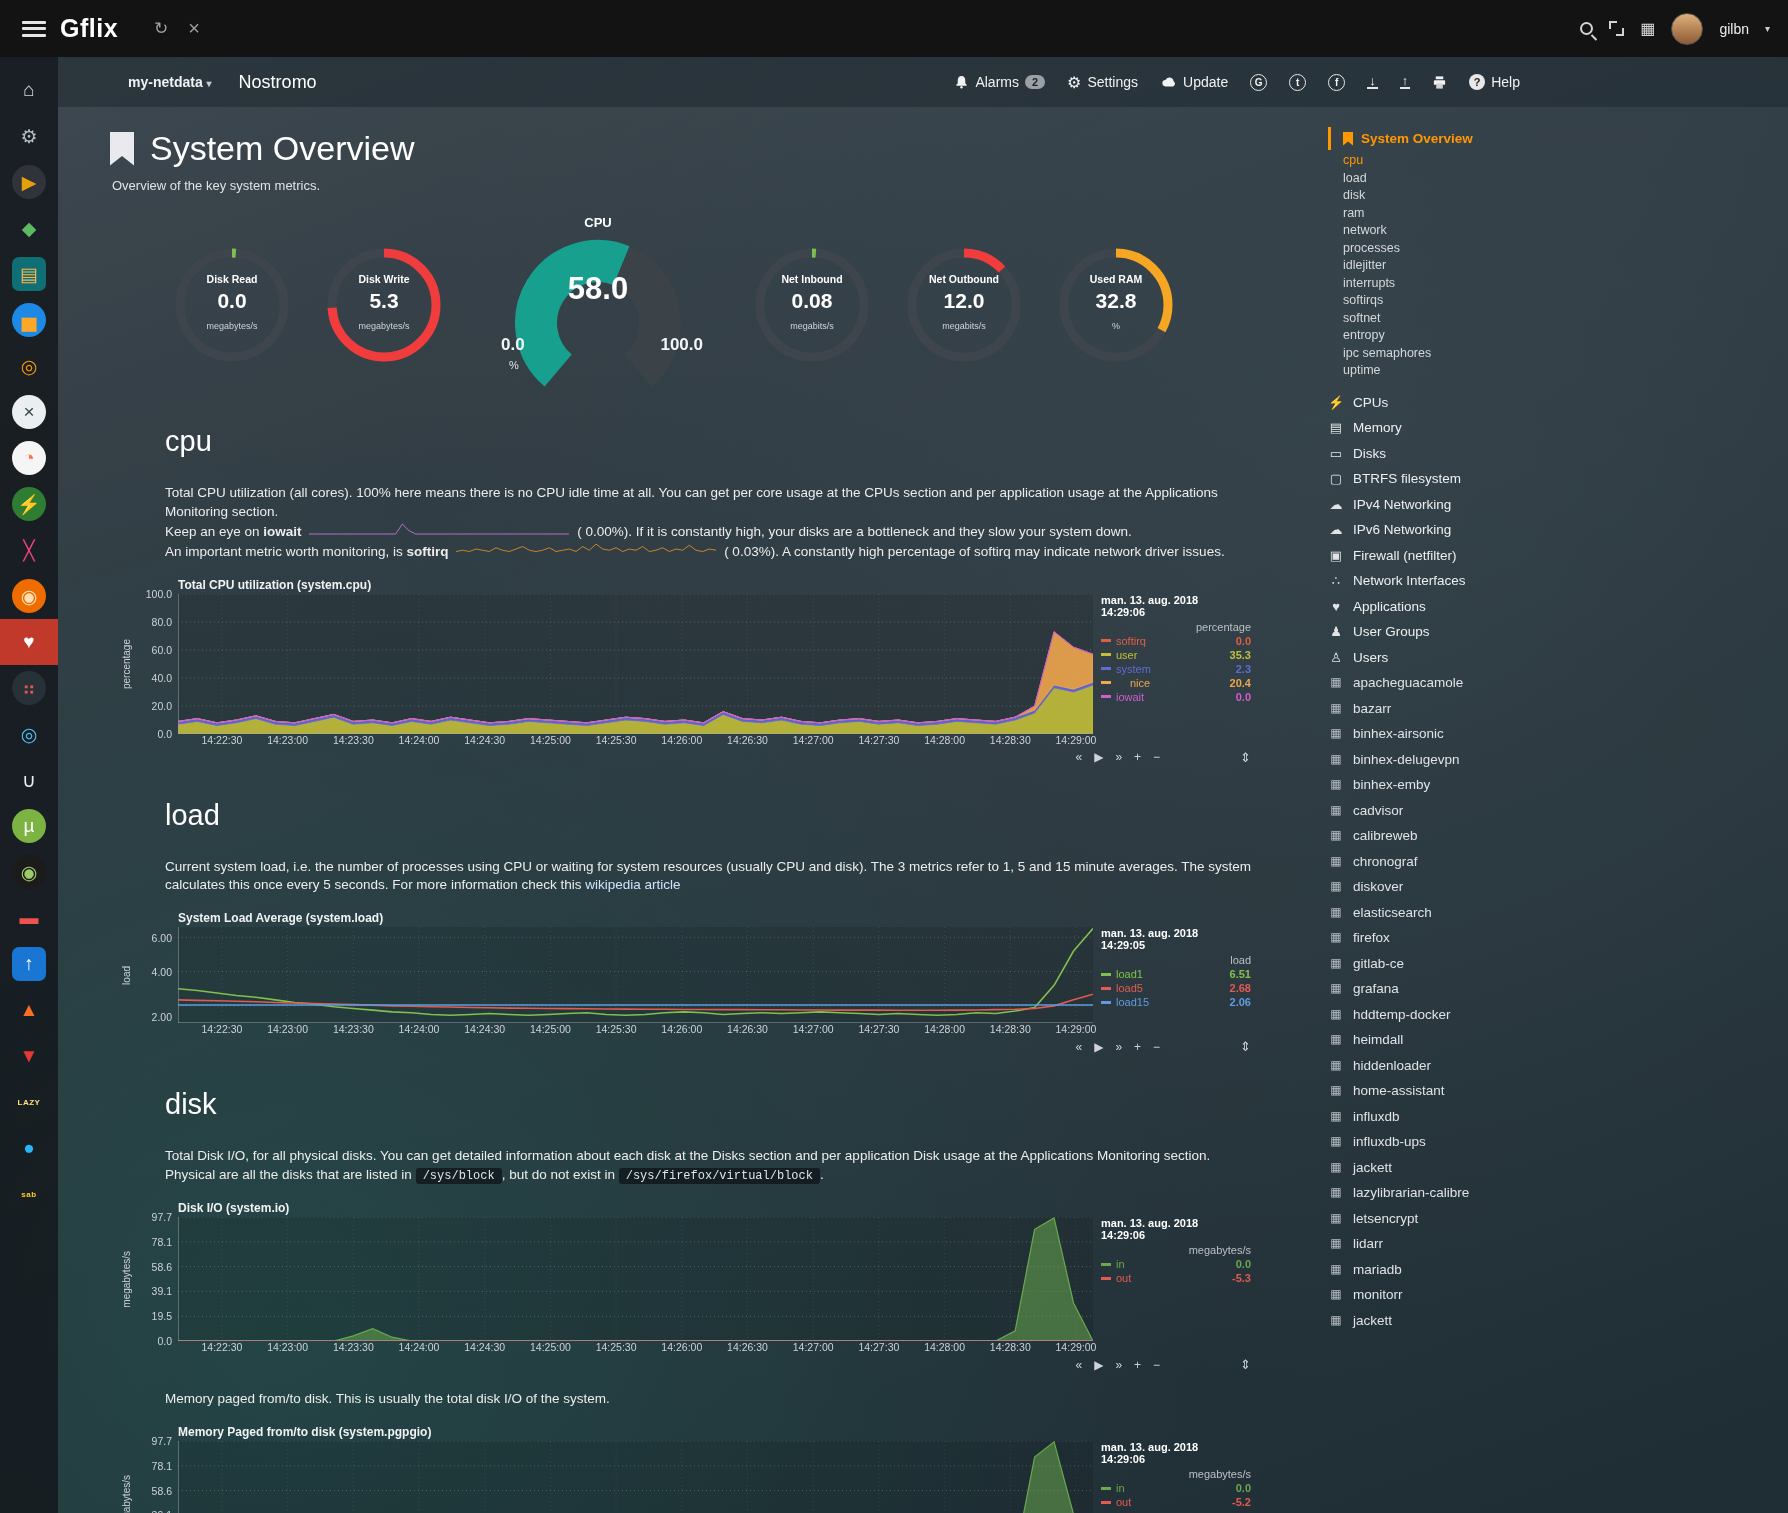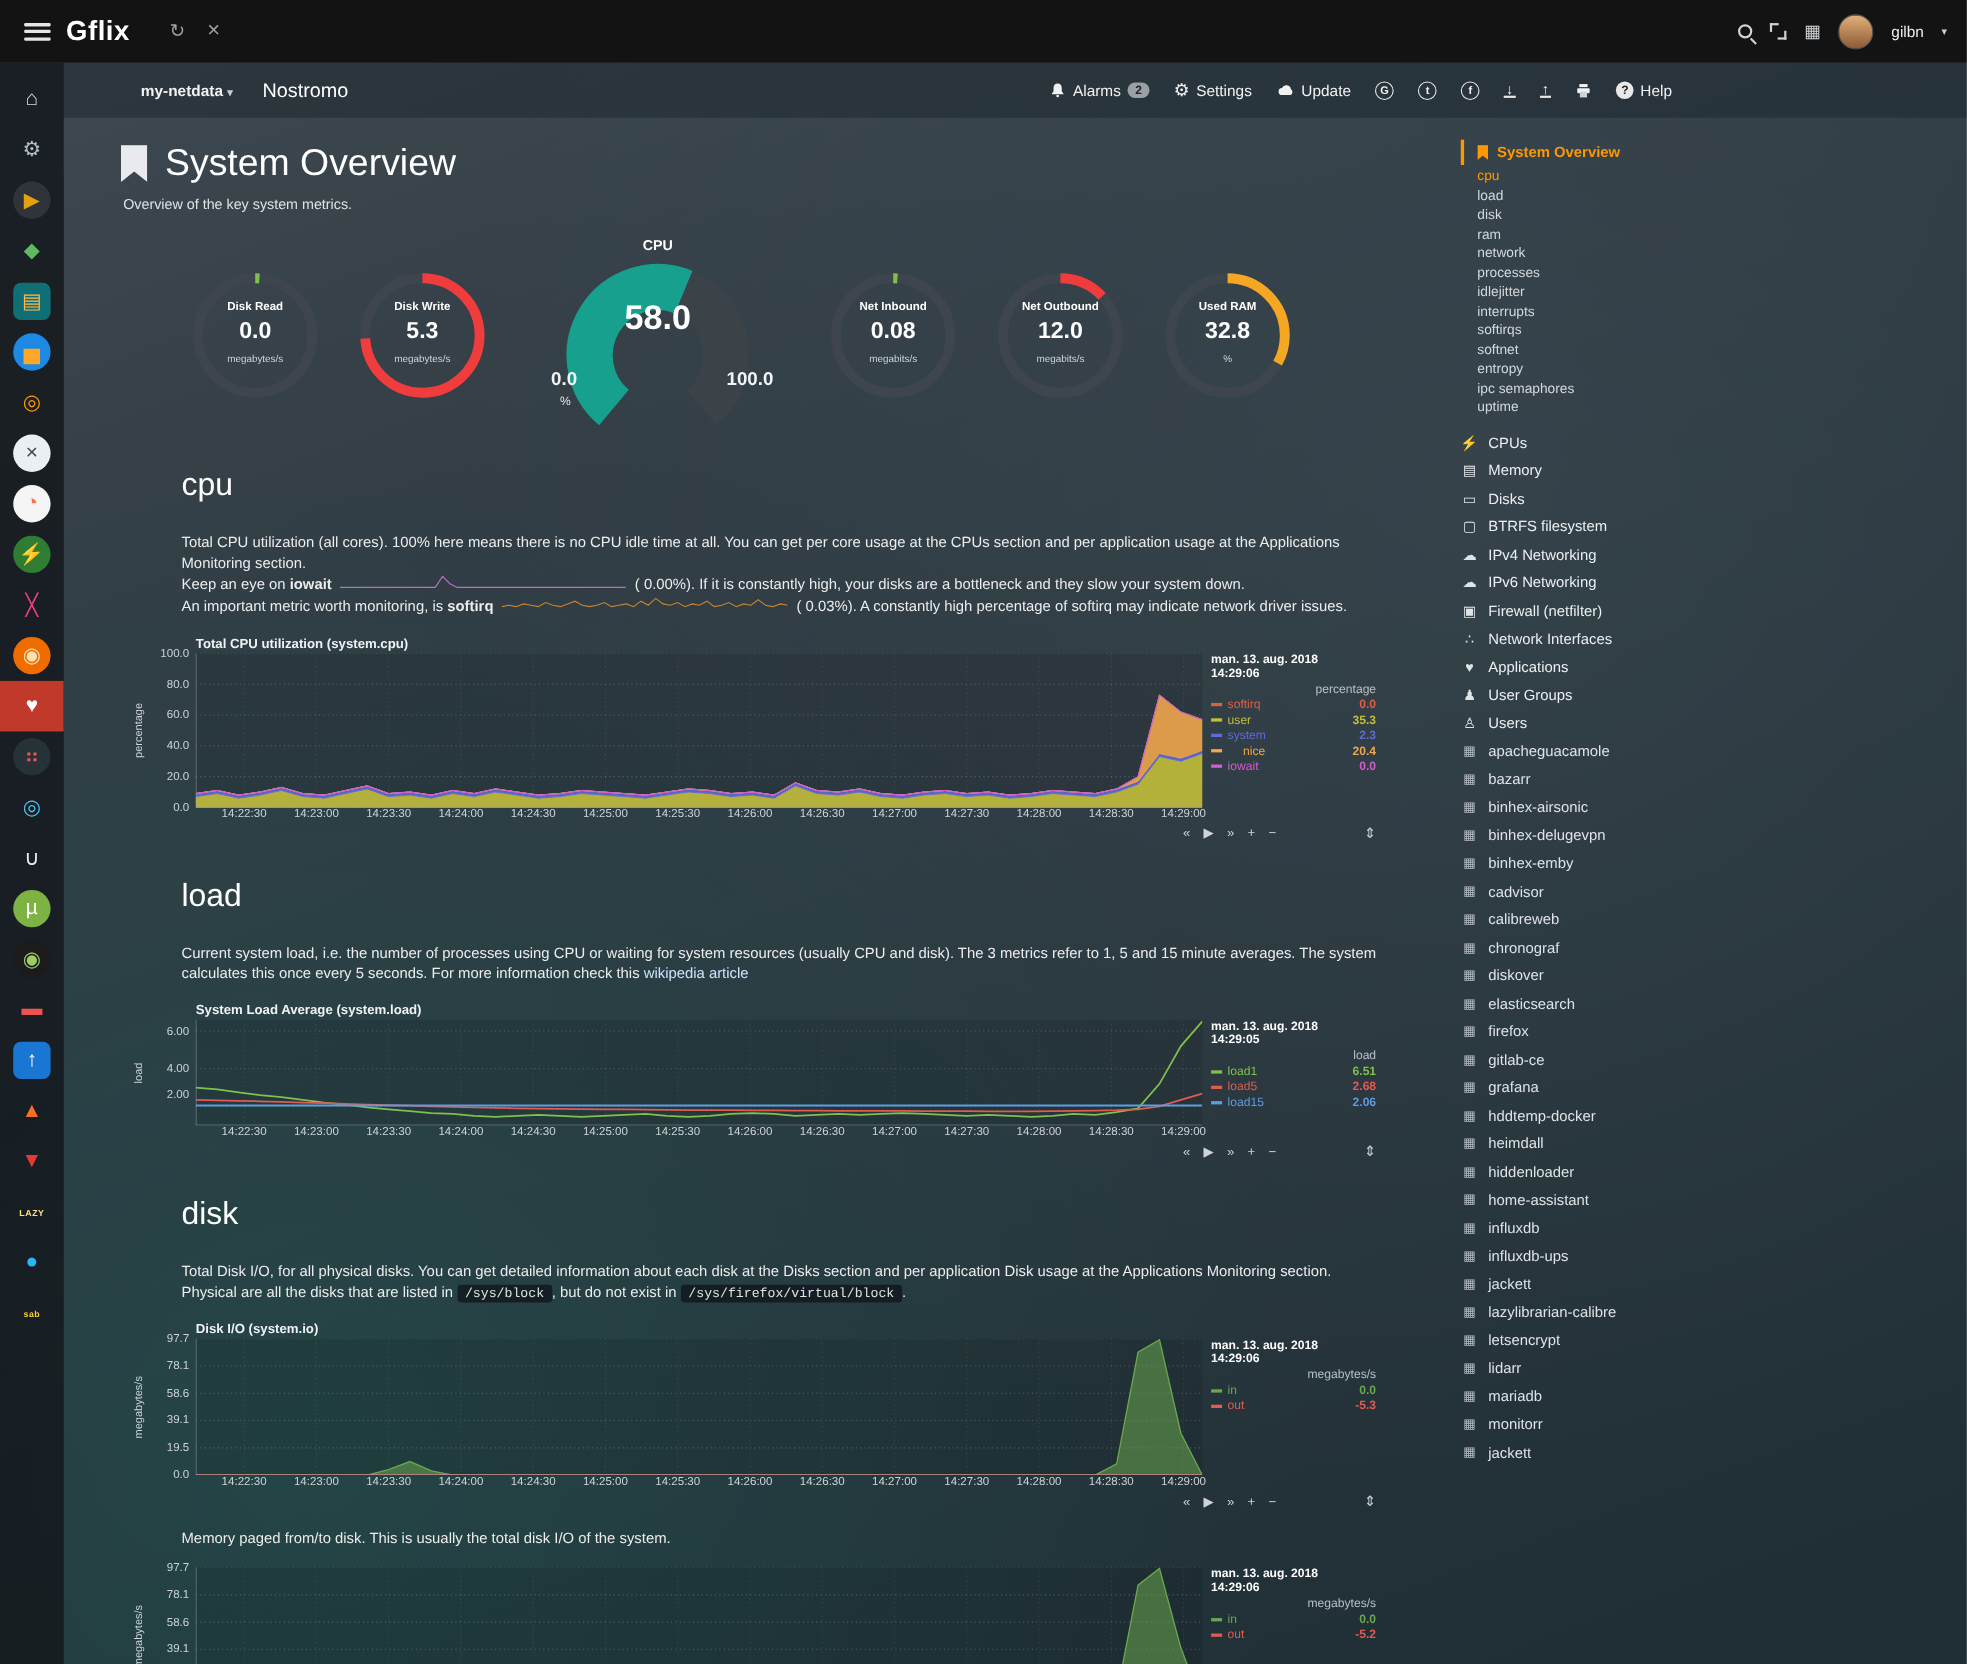--- a/index.html
+++ b/index.html
@@ -424,21 +424,21 @@
           </p>
           <div class="chart" id="chart-load">
               <div class="chart-title">System Load Average (system.load)</div>
               <div class="chart-flex">
                 <div class="ylab">
                   <span>load</span>
                 </div>
                 <div class="yaxis">
                   <div style="top: 10.2857px;">6.00</div>
                   <div style="top: 44.5714px;">4.00</div>
-                  <div style="top: 68px;">2.00</div>
+                  <div style="top: 90px;">2.00</div>
                 </div>
                 <svg class="plot" width="915" height="96" viewBox="0 0 915 96">
                   <line x1="0" y1="10.285714285714278" x2="915" y2="10.285714285714278" stroke="rgba(255,255,255,0.22)" stroke-dasharray="1 3"></line>
                   <line x1="0" y1="44.57142857142857" x2="915" y2="44.57142857142857" stroke="rgba(255,255,255,0.22)" stroke-dasharray="1 3"></line>
                   <line x1="0" y1="78.85714285714286" x2="915" y2="78.85714285714286" stroke="rgba(255,255,255,0.22)" stroke-dasharray="1 3"></line>
                   <line x1="43.92" y1="0" x2="43.92" y2="96" stroke="rgba(255,255,255,0.10)" stroke-dasharray="1 3"></line>
                   <line x1="109.617" y1="0" x2="109.617" y2="96" stroke="rgba(255,255,255,0.10)" stroke-dasharray="1 3"></line>
                   <line x1="175.314" y1="0" x2="175.314" y2="96" stroke="rgba(255,255,255,0.10)" stroke-dasharray="1 3"></line>
                   <line x1="241.01100000000002" y1="0" x2="241.01100000000002" y2="96" stroke="rgba(255,255,255,0.10)" stroke-dasharray="1 3"></line>
                   <line x1="306.70799999999997" y1="0" x2="306.70799999999997" y2="96" stroke="rgba(255,255,255,0.10)" stroke-dasharray="1 3"></line>
@@ -591,20 +591,21 @@
                   <span>▶</span>
                   <span>»</span>
                   <span>+</span>
                   <span>−</span>
                 </div>
                 <span class="resize">⇕</span>
               </div>
             </div>
           <p class="sec-text" style="margin-top:18px;">Memory paged from/to disk. This is usually the total disk I/O of the system.</p>
           <div class="chart" id="chart-pgpgio">
+              <div class="chart-title">Memory Paged from/to disk (system.pgpgio)</div>
               <div class="chart-flex">
                 <div class="ylab">
                   <span>megabytes/s</span>
                 </div>
                 <div class="yaxis">
                   <div style="top: 0px;">97.7</div>
                   <div style="top: 24.8762px;">78.1</div>
                   <div style="top: 49.6254px;">58.6</div>
                   <div style="top: 74.3746px;">39.1</div>
                 </div>

